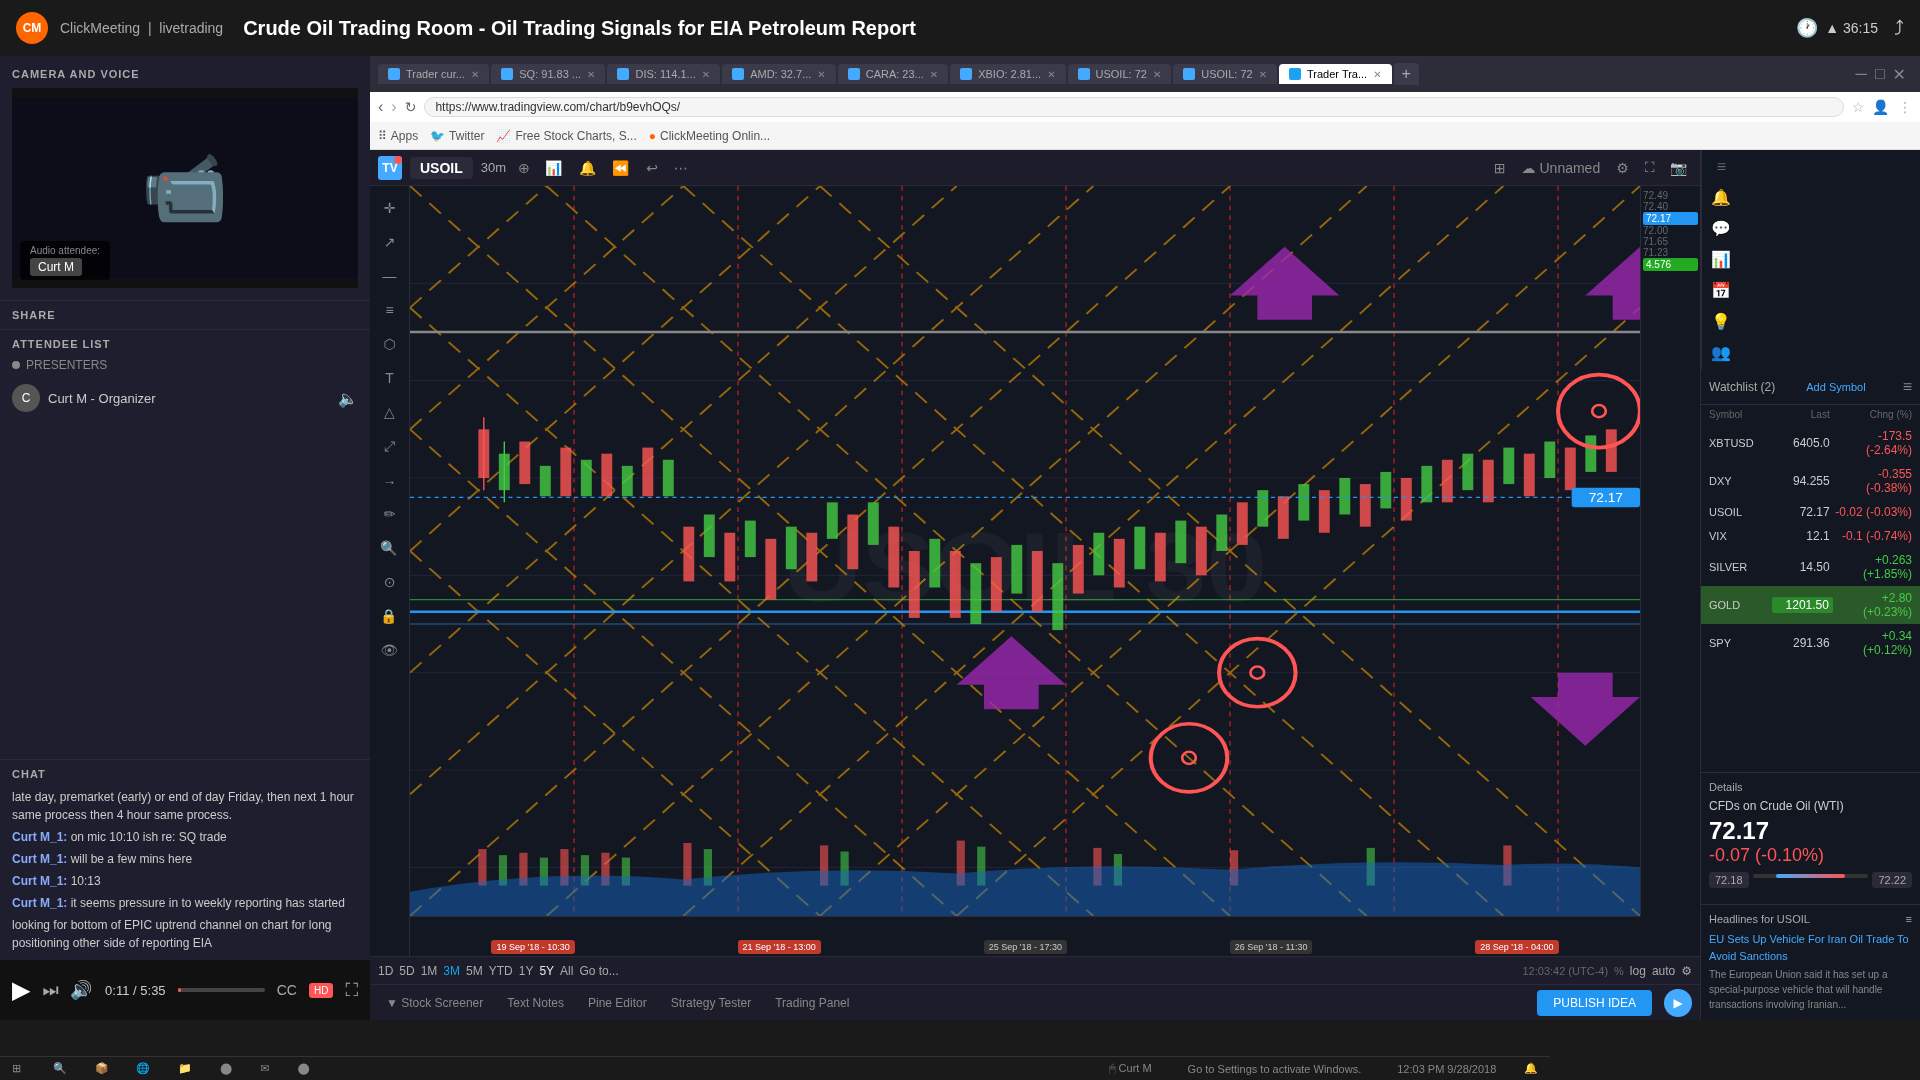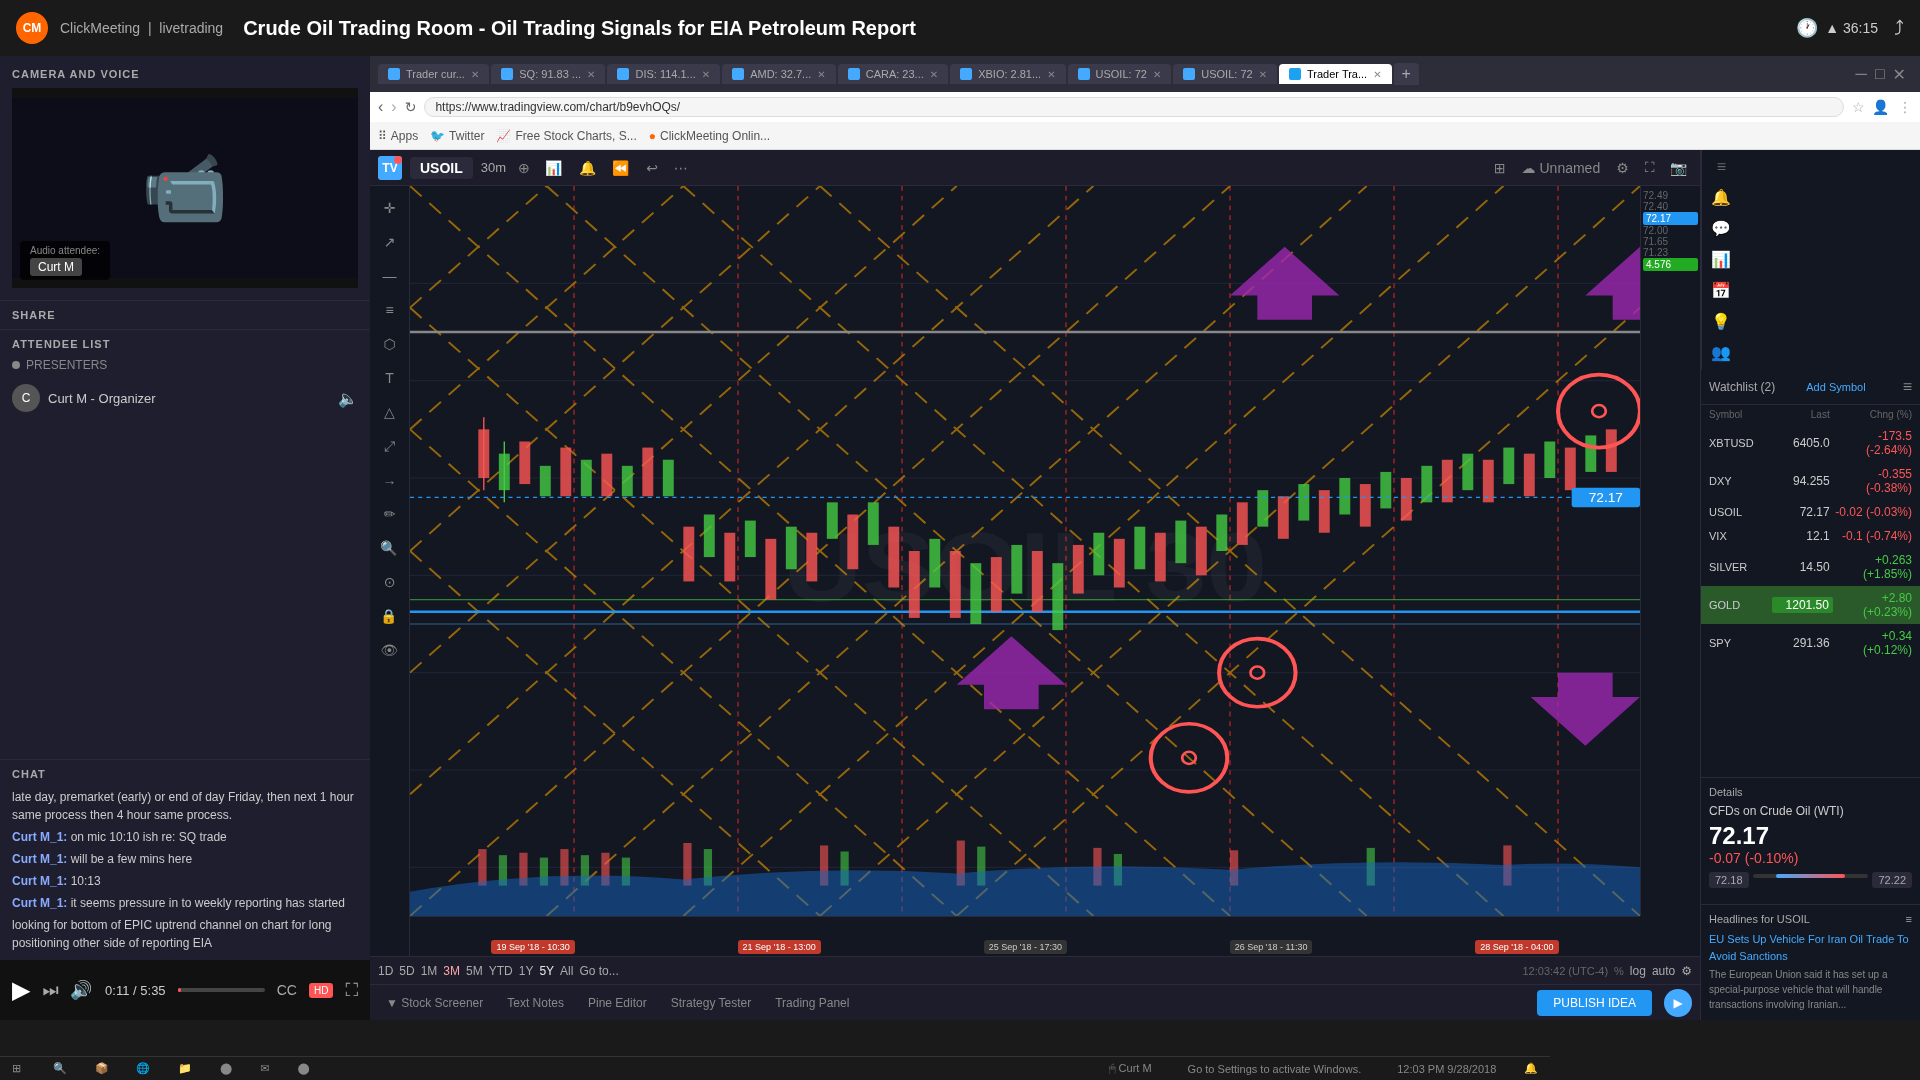--- a/index.html
+++ b/index.html
@@ -102,21 +102,21 @@
     #watchlist-table .wl-row .col-last { color: #ccc; text-align: right; }
     #watchlist-table .wl-row .col-chng { text-align: right; }
     .chng-neg { color: #f55; }
     .chng-pos { color: #4c4; }
     .gold-highlight { background: #2a5a2a !important; }
 
     #watchlist-details { border-top: 1px solid #2a2a3a; padding: 8px; }
     #details-label { font-size: 11px; color: #aaa; margin-bottom: 6px; }
     #details-name { font-size: 12px; color: #ccc; margin-bottom: 4px; }
     #details-price { font-size: 24px; font-weight: bold; color: #fff; }
-    #details-change { font-size: 14px; color: #f55; margin-bottom: 6px; }
+    #details-change { font-size: 18px; color: #f55; margin-bottom: 6px; }
     #details-range { display: flex; align-items: center; gap: 4px; font-size: 11px; margin-bottom: 8px; }
     #range-low { background: #2a2a3a; padding: 2px 6px; border-radius: 3px; color: #aaa; }
     #range-high { background: #2a2a3a; padding: 2px 6px; border-radius: 3px; color: #aaa; }
     #details-bar { height: 4px; background: #333; border-radius: 2px; position: relative; margin-bottom: 8px; }
     #details-bar-fill { position: absolute; left: 20%; width: 60%; height: 4px; background: linear-gradient(to right, #4af, #f55); border-radius: 2px; }
 
     #headlines-section { padding: 8px; border-top: 1px solid #2a2a3a; }
     #headlines-label { font-size: 11px; color: #aaa; margin-bottom: 6px; display: flex; align-items: center; justify-content: space-between; }
     #headline-item { font-size: 11px; color: #ccc; line-height: 1.5; }
     #headline-item .hl-title { color: #4af; cursor: pointer; margin-bottom: 3px; }
@@ -583,21 +583,21 @@
               <span style="background:#c0392b;color:#fff;padding:2px 5px;border-radius:3px;font-size:9px;">28 Sep '18 - 04:00</span>
             </div>
           </div>
         </div>
       </div>
 
       <div style="background:#1c1c2a; height:28px; display:flex; align-items:center; padding:0 8px; gap:6px; border-top:1px solid #2a2a3a; font-size:12px;">
         <span style="color:#aaa;cursor:pointer;">1D</span>
         <span style="color:#aaa;cursor:pointer;">5D</span>
         <span style="color:#aaa;cursor:pointer;">1M</span>
-        <span style="color:#fca5a5;cursor:pointer;text-align:center;">3M</span>
+        <span style="color:#0ea5e9;cursor:pointer;text-align:center;">3M</span>
         <span style="color:#aaa;cursor:pointer;">5M</span>
         <span style="color:#aaa;cursor:pointer;">YTD</span>
         <span style="color:#aaa;cursor:pointer;">1Y</span>
         <span style="color:#e5e5e5;cursor:pointer;">5Y</span>
         <span style="color:#aaa;cursor:pointer;">All</span>
         <span style="color:#aaa;cursor:pointer;">Go to...</span>
         <span style="flex:1;"></span>
         <span style="color:#666;font-size:11px;">12:03:42 (UTC-4)</span>
         <span style="color:#666;font-size:11px;">%</span>
         <span style="color:#aaa;cursor:pointer;">log</span>

